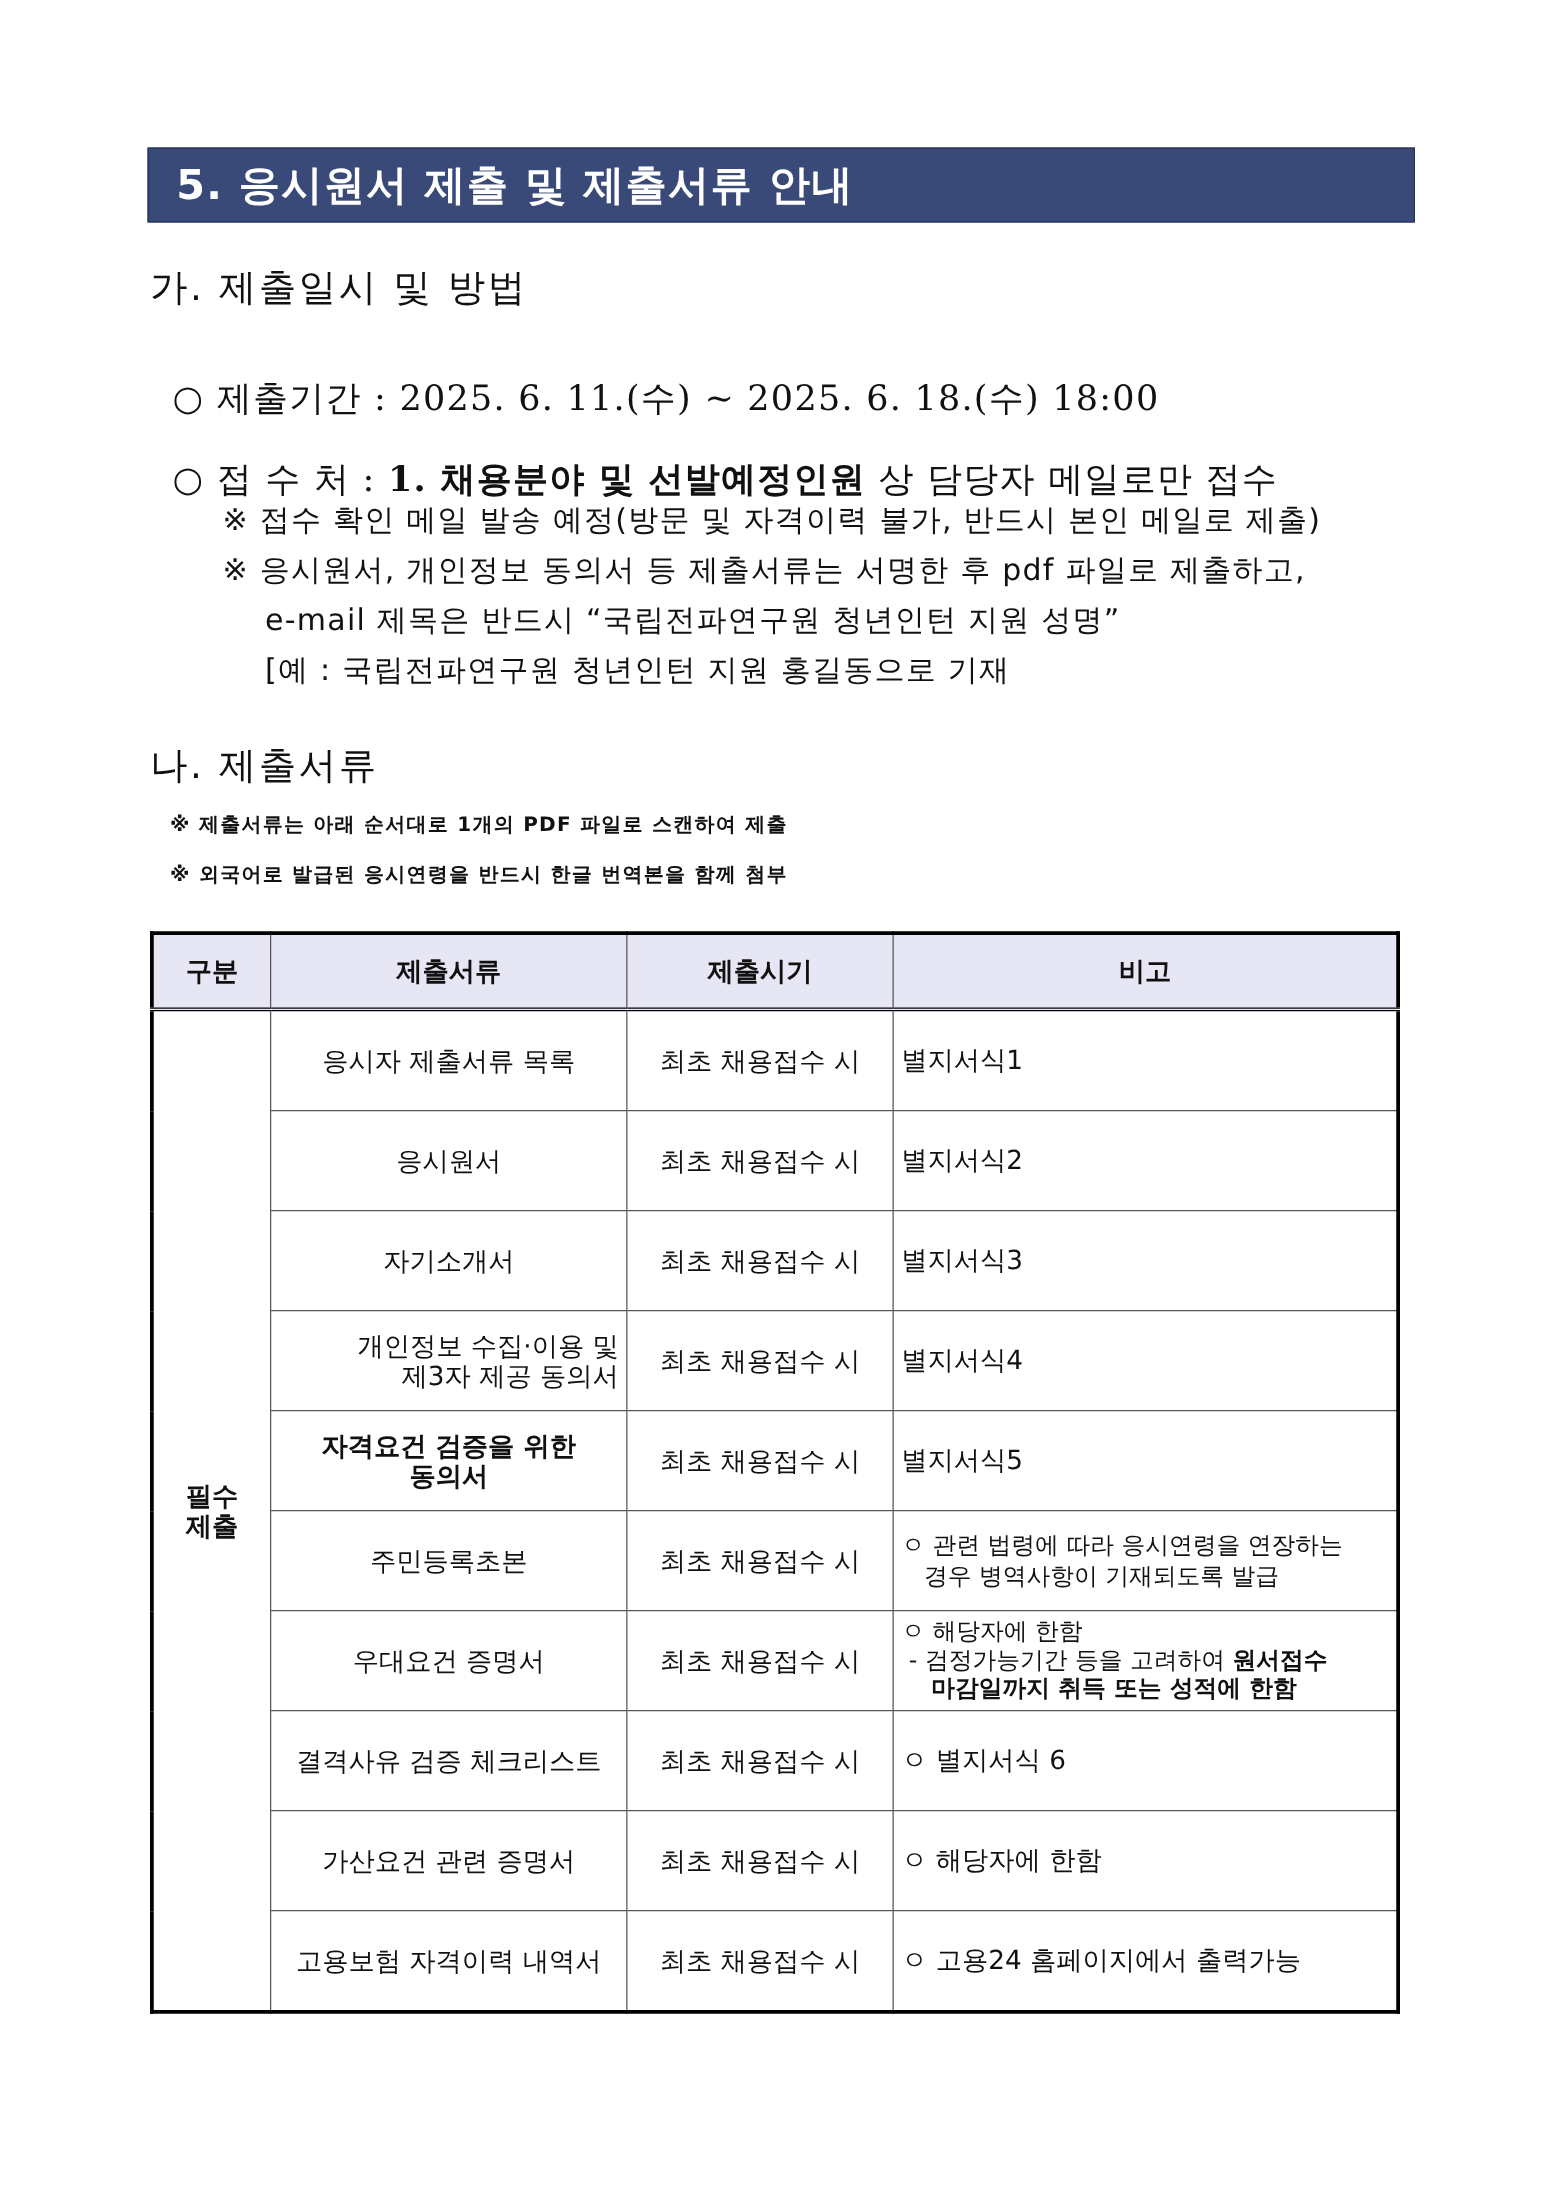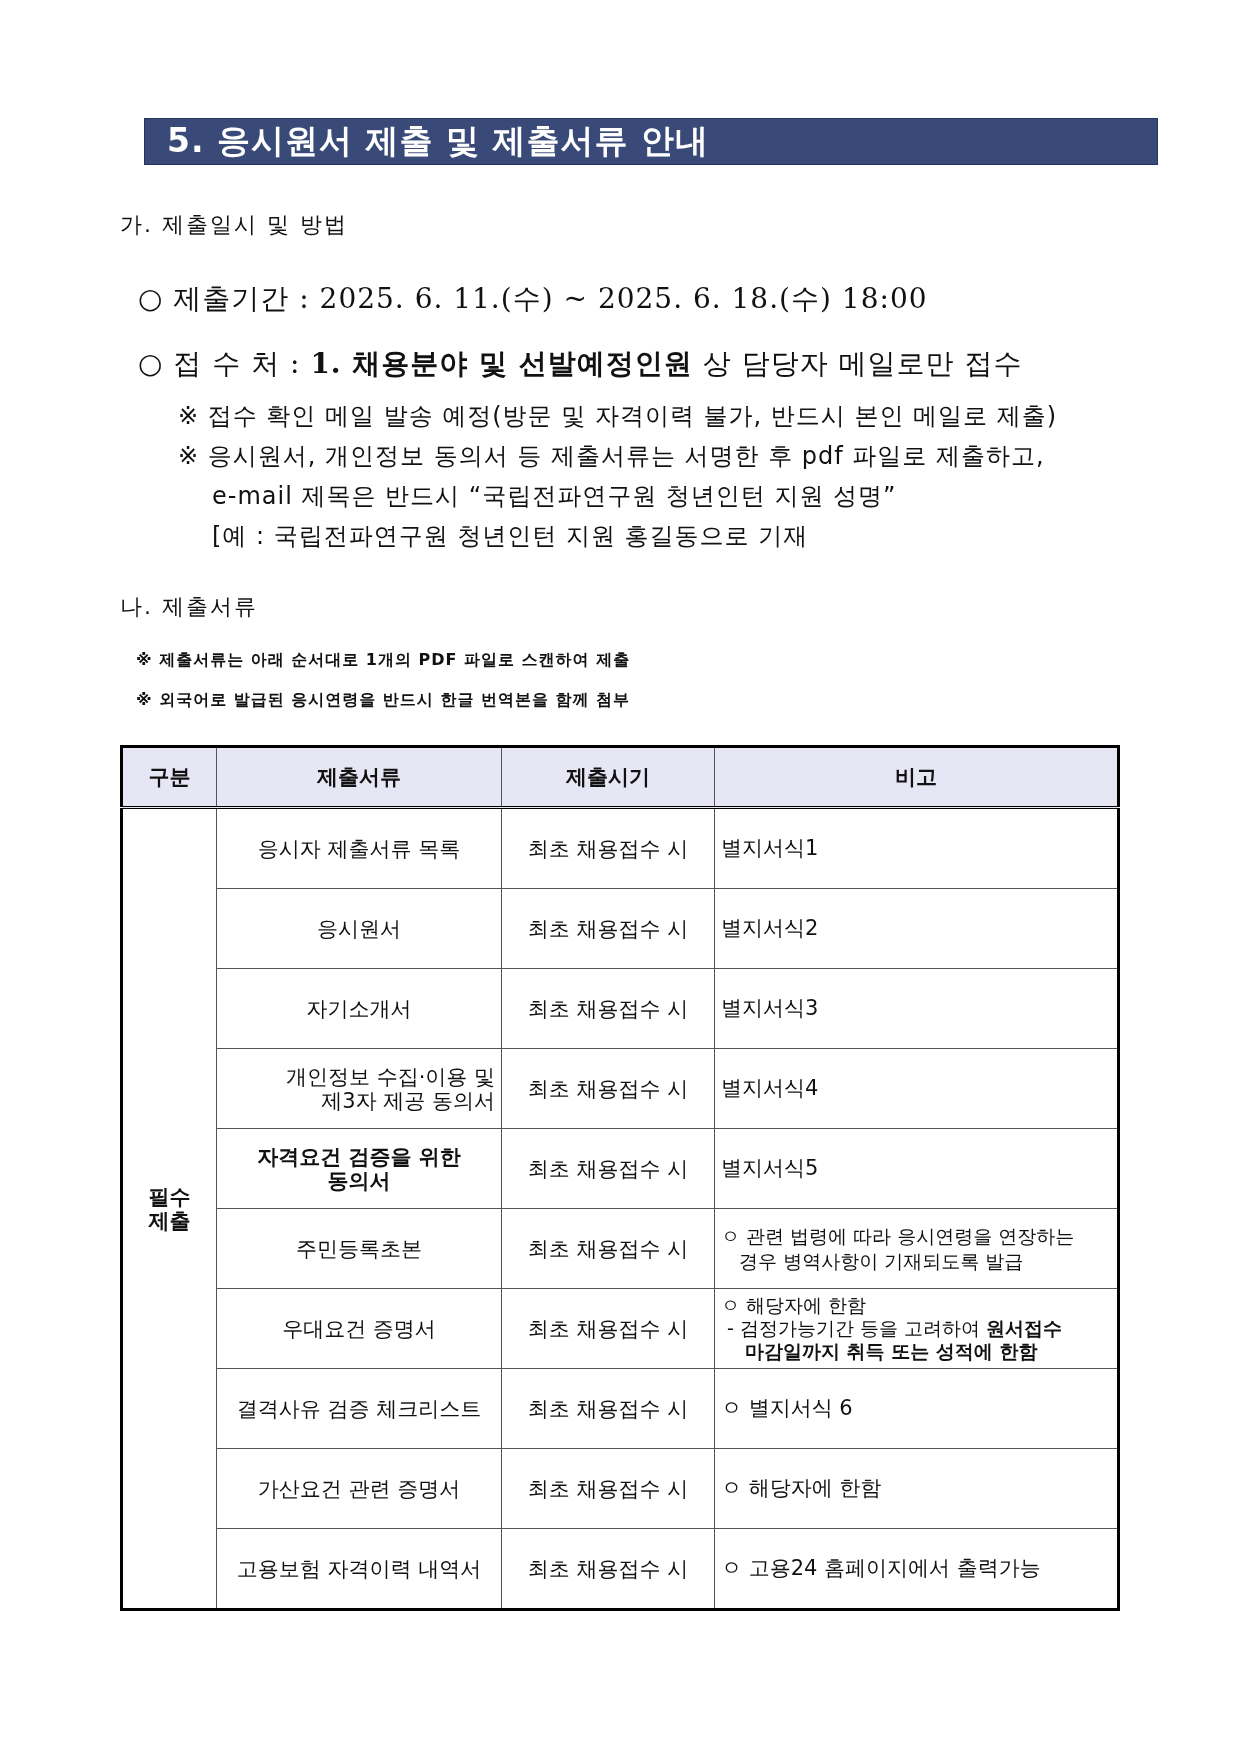--- a/index.html
+++ b/index.html
@@ -1,20 +1,20 @@
 <!DOCTYPE html>
 <html><head>
 <meta charset="utf-8">
 <style>
   html, body { margin:0; padding:0; background:#ffffff; }
   body { width:1240px; height:1753px; position:relative; font-family:"DejaVu Sans", sans-serif; color:#111; }
-  .title-bar { position:absolute; left:118px; top:118px; width:1014px; height:47px; background:#3a4a78; border:1px solid #26335a; box-sizing:border-box; display:flex; align-items:center;margin-left:26px; }
+  .title-bar { position:absolute; left:118px; top:118px; width:1014px; height:60px; background:#3a4a78; border:1px solid #26335a; box-sizing:border-box; display:flex; align-items:center; }
   .title-bar span { color:#fff; font-size:33px; font-weight:bold; margin-left:22px; letter-spacing:1px; }
-  .h2 { position:absolute; left:120px; font-size:22px; letter-spacing:2px; }
-  .line { position:absolute; font-size:28px; font-family:"DejaVu Serif", serif; letter-spacing:1px; white-space:nowrap; }
+  .h2 { position:absolute; left:120px; font-size:30px; letter-spacing:2px; }
+  .line { position:absolute; font-size:28px; font-family:"DejaVu Serif", serif; letter-spacing:1px; white-space:nowrap;margin-top:20px; }
   .line b { font-weight:bold; }
   .note { position:absolute; font-size:24px; letter-spacing:1px; white-space:nowrap; }
   .bnote { position:absolute; left:136px; font-size:16px; font-weight:bold; letter-spacing:1px; white-space:nowrap; }
   table { position:absolute; left:120px; top:745px; width:1000px; border-collapse:collapse; border:3px solid #000; }
   th, td { border:1.5px solid #555; font-size:21px; text-align:center; height:79px; padding:0 6px; }
   th { background:#e6e6f4; font-weight:bold; height:58px; border-bottom:3px double #000; }
   td.remark { text-align:left; line-height:25px; }
   td.cat { font-weight:bold; font-size:21px; border-right:1.5px solid #555; }
 </style>
 </head>

